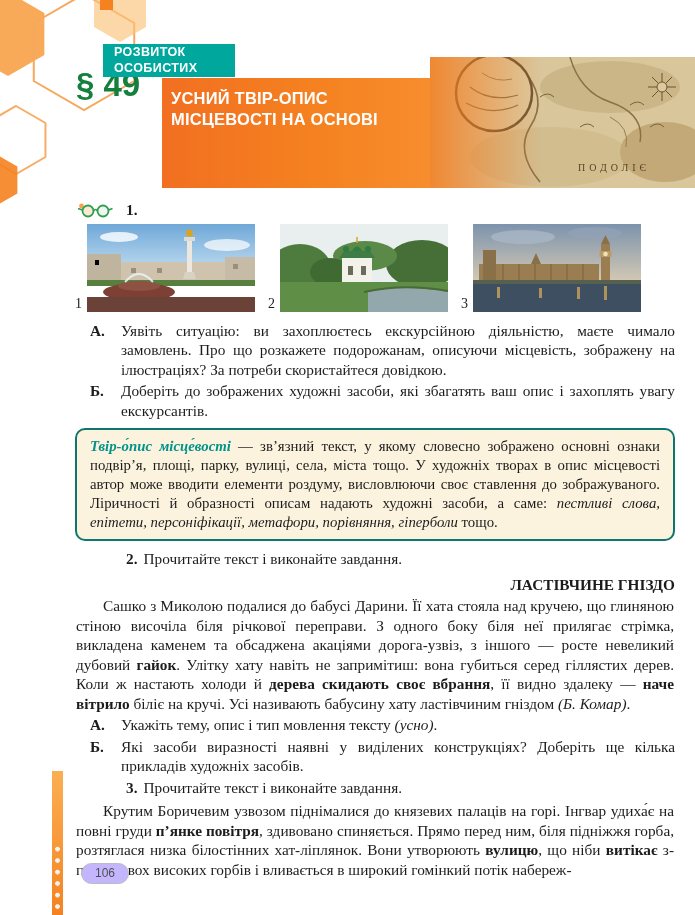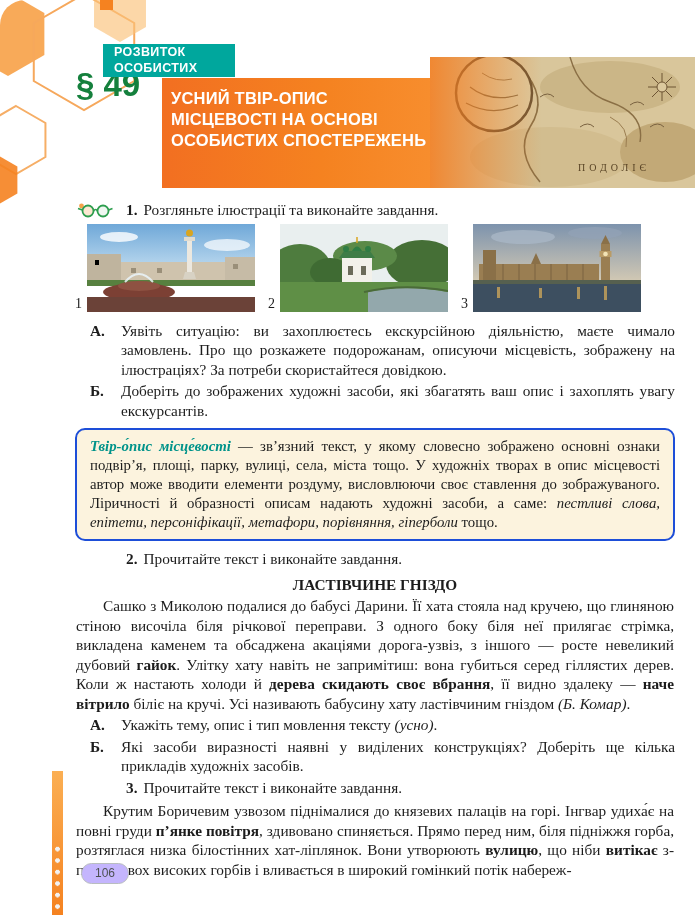--- a/index.html
+++ b/index.html
@@ -1,18 +1,18 @@
 <!DOCTYPE html>
 <html lang="uk"><head>
 <meta charset="utf-8">
 <style>
   * { margin:0; padding:0; box-sizing:border-box; }
   html,body { background:#ffffff; }
   .page { position:relative; width:695px; height:915px; background:#fff; overflow:hidden;
-          font-family:"Liberation Serif", serif; color:#1c1c1c;border-radius:25px; }
+          font-family:"Liberation Serif", serif; color:#1c1c1c; }
 
   
   .hex-cluster { position:absolute; left:-14px; top:-6px; width:212px; height:218px; }
   .top-square  { position:absolute; left:100px; top:0; width:13px; height:10px; background:#f58220; }
   .ribbon { position:absolute; left:103px; top:44px; width:132px; height:33px; background:#00a79d;
             color:#fff; font-family:"Liberation Sans", sans-serif; font-weight:700; font-size:12.5px;
             line-height:1.22; display:flex; flex-direction:column; justify-content:center;
             padding-left:11px; letter-spacing:.4px; z-index:4; }
   .band { position:absolute; left:162px; top:78px; right:0; height:110px; z-index:1;
           background:linear-gradient(90deg,#f26f21,#f58220 30%,#f9983a 70%,#fbaf53); }
@@ -36,24 +36,24 @@
   .photo-row { display:flex; gap:13px; margin:4px 0 9px; }
   .photo-fig { display:flex; align-items:flex-end; gap:5px; }
   .photo-label { font-size:14px; line-height:1; padding-bottom:1px; }
   .photo { width:168px; height:88px; display:block; flex:0 0 auto; }
 
   .item { display:flex; margin:2px 0; padding-left:15px; }
   .item-label { flex:0 0 31px; font-weight:700; }
   .item-text  { flex:1; text-align:justify; }
   .dovidka { text-align:justify; text-indent:20px; margin:2px 0; }
 
-  .defbox { border:2px solid #1d4ed8; border-radius:10px; background:#fcf3de;
+  .defbox { border:2px solid #0f766e; border-radius:10px; background:#fcf3de;
             padding:7px 13px; margin:8px 0; font-size:14.8px; line-height:19px; text-align:justify; }
 
-  .story-title { text-align:center; font-weight:700; font-size:15.3px; margin:6px 0 2px; }
+  .story-title { text-align:right; font-weight:700; font-size:15.3px; margin:6px 0 2px; }
   .para { text-align:justify; text-indent:27px; margin:1px 1px; }
 
   .b { font-weight:700; }
   .i { font-style:italic; }
   .teal { color:#00938a; }
 
   
   .page-pill { position:absolute; left:81px; bottom:31px; background:#c4b5fd; z-index:5;
                border:1.5px solid #b9bdbf; border-radius:14px; padding:2px 13px 3px;
                font-family:"Liberation Sans", sans-serif; font-size:12px; color:#4d5152;margin-top:41px; }
@@ -84,21 +84,20 @@
     <span>РОЗВИТОК</span>
     <span>ОСОБИСТИХ</span>
   </div>
 
   <div class="band"></div>
   <div class="section-mark">§ 49</div>
 
   <div class="title">
     <div>УСНИЙ ТВІР-ОПИС</div>
     <div>МІСЦЕВОСТІ НА ОСНОВІ</div>
-    <div>ОСОБИСТИХ СПОСТЕРЕЖЕНЬ</div>
   </div>
 
   <div class="map">
     <svg viewBox="0 0 265 131" preserveAspectRatio="none" aria-hidden="true">
       <rect width="265" height="131" fill="#d9c69b"></rect>
       <ellipse cx="180" cy="30" rx="70" ry="26" fill="#cbb687"></ellipse>
       <ellipse cx="120" cy="100" rx="80" ry="30" fill="#d2bd8f"></ellipse>
       <ellipse cx="235" cy="95" rx="45" ry="30" fill="#c2a977"></ellipse>
       <path d="M90 10 q30 30 10 60 q-15 25 10 55" stroke="#8a6f45" stroke-width="1.6" fill="none"></path>
       <path d="M140 0 q10 35 40 45 q35 12 30 40" stroke="#8a6f45" stroke-width="1.4" fill="none"></path>
@@ -122,21 +121,20 @@
 
     <div class="ex-head">
       <svg class="glasses" viewBox="0 0 36 16" aria-hidden="true">
         <circle cx="4.5" cy="4" r="2.4" fill="#f5a24a"></circle>
         <circle cx="11" cy="9" r="5.5" fill="rgba(246,162,76,0.25)" stroke="#2e9e4f" stroke-width="1.8"></circle>
         <circle cx="26" cy="9" r="5.5" fill="rgba(46,158,79,0.08)" stroke="#2e9e4f" stroke-width="1.8"></circle>
         <path d="M16.5 9 q2.2 -3 4 0" stroke="#2e9e4f" stroke-width="1.6" fill="none"></path>
         <path d="M5.5 8 L1 6.5 M31.5 8 L35.5 6.5" stroke="#2e9e4f" stroke-width="1.6"></path>
       </svg>
       <span class="ex-num">1.</span>
-      <span>Розгляньте ілюстрації та виконайте завдання.</span>
     </div>
 
     <div class="photo-row">
 
       <figure class="photo-fig">
         <span class="photo-label">1</span>
         <svg class="photo" viewBox="0 0 168 88" preserveAspectRatio="none" aria-hidden="true">
           <defs>
             <linearGradient id="p1s" x1="0" y1="0" x2="0" y2="1">
               <stop offset="0" stop-color="#6fa8d8"></stop>

